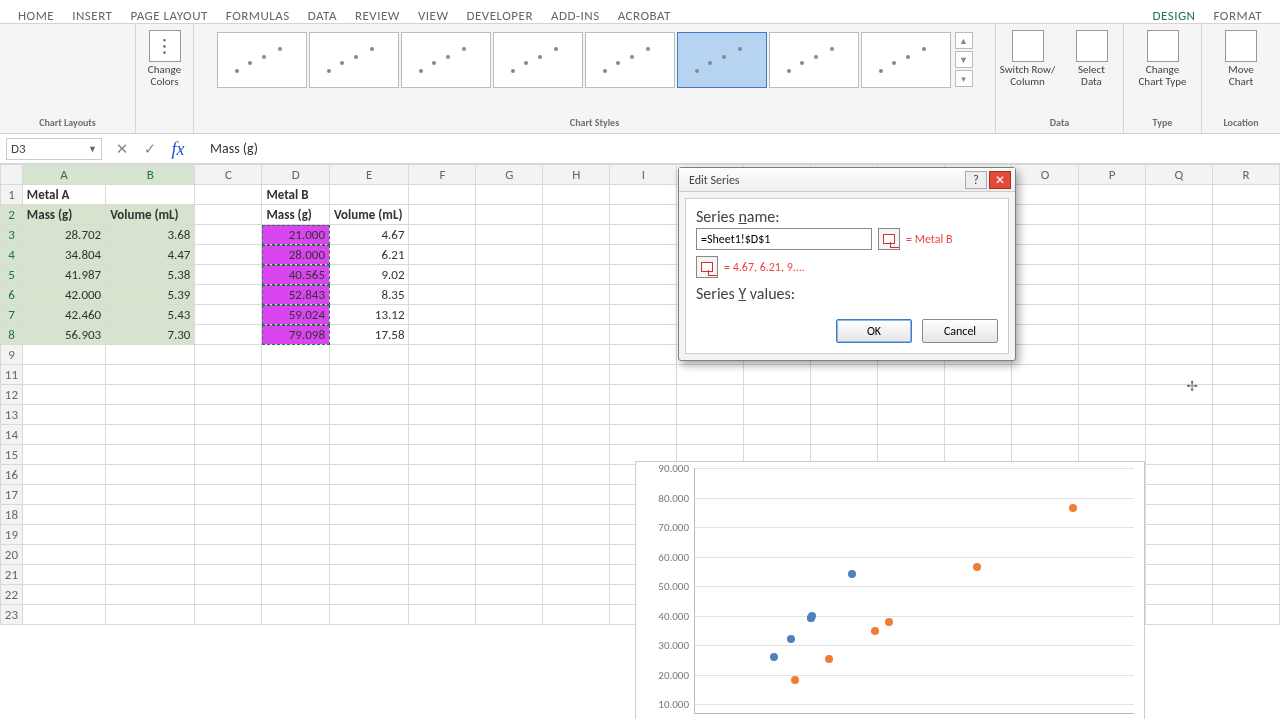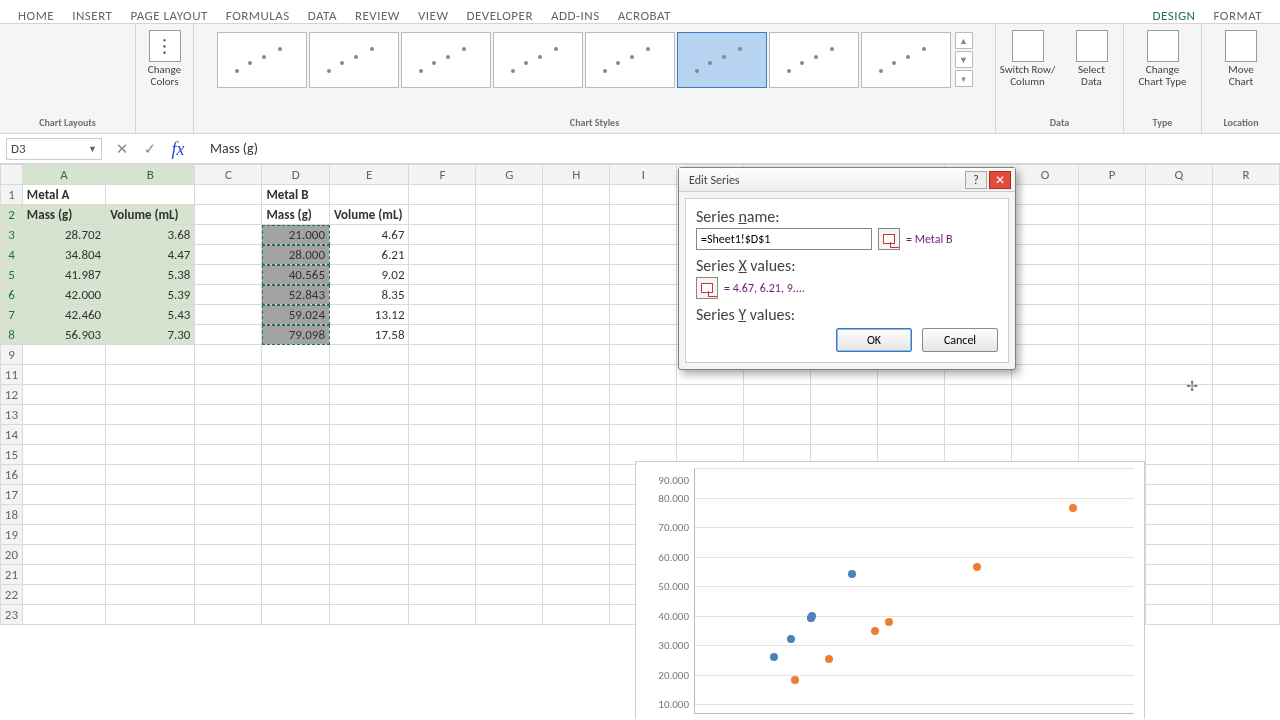--- a/index.html
+++ b/index.html
@@ -56,21 +56,21 @@
   table.grid { border-collapse:collapse; table-layout:fixed; }
   .grid th, .grid td { border:1px solid #d9d9d9; height:20px; font-size:13px; }
   .grid th { background:#f3f3f3; color:#666; font-weight:normal; text-align:center; }
   .grid td { padding:0 4px; text-align:right; color:#333; }
   .grid .rowh { width:22px; text-align:center; background:#f3f3f3; color:#666; }
   .grid td.l { text-align:left; }
   .grid td.bold { font-weight:bold; }
   .grid th.selcol { background:#d5e3cf; color:#217346; }
   .grid th.selrow { background:#d5e3cf; color:#217346; }
   .sel  { background:#d5e3cf; }
-  .mrq  { outline:1.4px dashed #217346; outline-offset:-1px; background:#a3a3a3;}
+  .mrq  { outline:1.4px dashed #217346; outline-offset:-1px; background:#d946ef;}
 
   
   .dlg { position:absolute; left:678px; top:3px; width:338px; background:#f4f4f4;
          border:1px solid #7f7f7f; border-radius:3px; box-shadow:3px 4px 8px rgba(0,0,0,.35);}
   .dlg .title { display:flex; align-items:center; height:24px; padding:0 4px 0 10px;
                 background:linear-gradient(#fdfdfd,#eee); border-bottom:1px solid #ccc;
                 font-size:12px; color:#444;}
   .dlg .title .sp { flex:1; }
   .dlg .title .hb { width:22px; height:18px; margin-left:2px; border:1px solid #aaa;
                     background:#eee; font-size:12px; text-align:center; line-height:16px;
@@ -81,23 +81,23 @@
   .dlg label u { text-decoration:underline; }
   .dlg .row { display:flex; align-items:center; gap:6px; margin-bottom:6px;}
   .dlg .inp { flex:0 0 176px; height:22px; border:1px solid #888; padding:0 4px; font-size:12px;
               background:#fff; }
   .dlg .pick { width:22px; height:22px; border:1px solid #888; background:#f4f4f4;
                display:flex; align-items:center; justify-content:center; cursor:pointer;}
   .dlg .pick span { width:12px; height:10px; border:1px solid #c33; background:#fff; display:block;
                     position:relative;}
   .dlg .pick span:after{content:"";position:absolute;bottom:-5px;right:-5px;width:8px;height:5px;
                         border-left:1px solid #c33;border-bottom:1px solid #c33;}
-  .dlg .res { font-size:12px; color:#701a75; flex:1; white-space:nowrap; overflow:hidden;
+  .dlg .res { font-size:12px; color:#ef4444; flex:1; white-space:nowrap; overflow:hidden;
               text-overflow:ellipsis;}
-  .dlg .btnrow { display:flex; justify-content:flex-end; gap:10px; margin-top:4px;}
+  .dlg .btnrow { display:flex; justify-content:flex-end; gap:10px; margin-top:16px;}
   .dlg button { width:76px; height:24px; border:1px solid #8a8a8a; border-radius:2px;
                 background:linear-gradient(#fefefe,#e5e5e5); font-size:12px; cursor:pointer;}
   .dlg button.primary { border-color:#3e7bbf; box-shadow:0 0 0 1px #8fb9e4 inset;}
 
   
   .chartbox { position:absolute; left:635px; top:297px; width:510px; height:260px;
               border:1px solid #ccc; background:#fff;}
   .chart-pa { position:absolute; left:58px; top:6px; right:10px; bottom:6px;
               border-left:1px solid #bbb; border-bottom:1px solid #bbb;}
   .gl  { position:absolute; left:0; right:0; height:0; border-top:1px solid #e3e3e3;}
@@ -795,21 +795,20 @@
     </div>
     <div class="body">
       <label>Series <u>n</u>ame:</label>
       <div class="row">
         <input class="inp" value="=Sheet1!$D$1" style="">
         <div class="pick">
             <span></span>
           </div>
         <span class="res">= Metal B</span>
       </div>
-      <label>Series <u>X</u> values:</label>
       <div class="row">
         <div class="pick">
             <span></span>
           </div>
         <span class="res">= 4.67, 6.21, 9....</span>
       </div>
       <label>Series <u>Y</u> values:</label>
       <div class="btnrow">
         <button class="primary">OK</button>
         <button>Cancel</button>
@@ -829,21 +828,21 @@
         <div class="yl" style="top: 147.5px;">40.000</div>
         <div class="gl" style="top: 118px;"></div>
         <div class="yl" style="top: 118px;">50.000</div>
         <div class="gl" style="top: 88.5px;"></div>
         <div class="yl" style="top: 88.5px;">60.000</div>
         <div class="gl" style="top: 59px;"></div>
         <div class="yl" style="top: 59px;">70.000</div>
         <div class="gl" style="top: 29.5px;"></div>
         <div class="yl" style="top: 29.5px;">80.000</div>
         <div class="gl" style="top: 0px;"></div>
-        <div class="yl" style="top: 12px;">90.000</div>
+        <div class="yl" style="top: 0px;">90.000</div>
         <div class="pt s1" style="left: 79.12px; bottom: 55.1709px; top: 180.829px;"></div>
         <div class="pt s1" style="left: 96.105px; bottom: 73.1718px; top: 162.828px;"></div>
         <div class="pt s1" style="left: 115.67px; bottom: 94.3616px; top: 141.638px;"></div>
         <div class="pt s1" style="left: 115.885px; bottom: 94.4px; top: 141.6px;"></div>
         <div class="pt s1" style="left: 116.745px; bottom: 95.757px; top: 140.243px;"></div>
         <div class="pt s1" style="left: 156.95px; bottom: 138.364px; top: 97.6362px;"></div>
         <div class="pt s2" style="left: 100.405px; bottom: 32.45px; top: 203.55px;"></div>
         <div class="pt s2" style="left: 133.515px; bottom: 53.1px; top: 182.9px;"></div>
         <div class="pt s2" style="left: 193.93px; bottom: 90.1667px; top: 145.833px;"></div>
         <div class="pt s2" style="left: 179.525px; bottom: 81.1604px; top: 154.84px;"></div>

